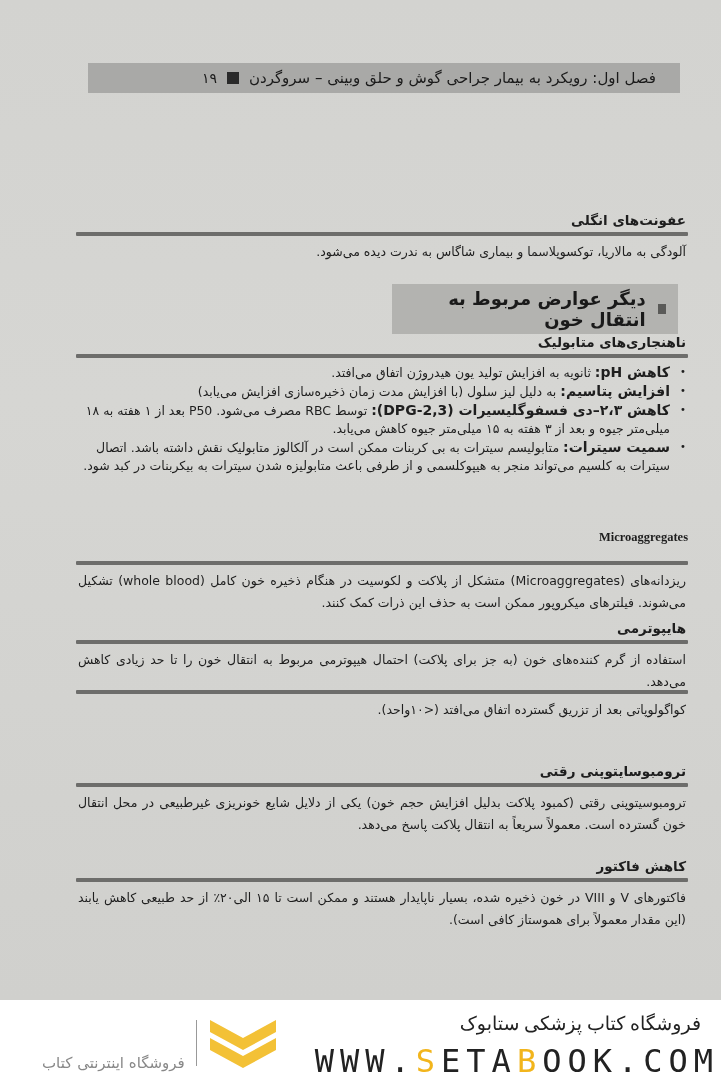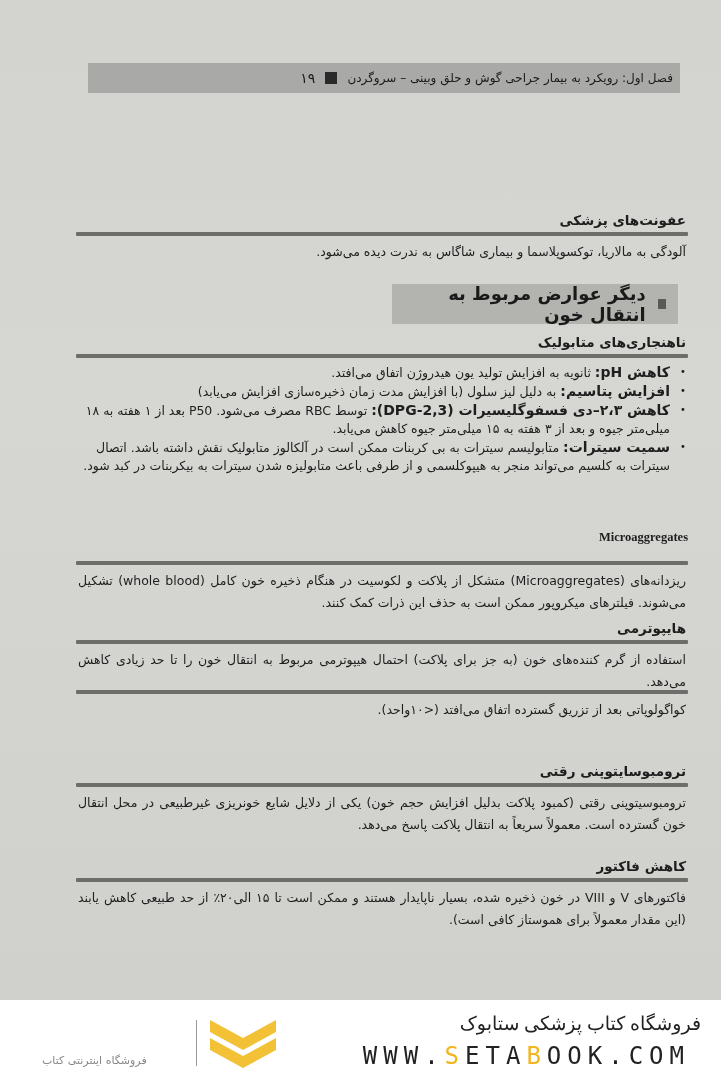--- a/index.html
+++ b/index.html
@@ -12,76 +12,76 @@
   .page {
     position:absolute; left:0; top:0; width:721px; height:1000px;
     background:linear-gradient(180deg,#d3d3d0 0%,#d6d6d3 40%,#d0d0cd 100%);
   }
   .header-bar {
     position:absolute; left:88px; top:63px; width:592px; height:30px;
     background:#a9a9a7;
     display:flex; flex-direction:row-reverse; align-items:center;
     direction:rtl;
   }
-  .header-bar .title { font-size:12px; color:#1a1a1a; padding-right:7px; }
+  .header-bar .title { font-size:15px; color:#1a1a1a; padding-right:24px; }
   .header-bar .sq { width:12px; height:12px; background:#2a2a2a; margin:0 10px; }
   .header-bar .pnum { font-size:14px; color:#1a1a1a; }
   .hdr-inner { display:flex; align-items:center; direction:rtl; width:100%; }
   .hdr-inner .title { flex:0 0 auto; }
   .hdr-inner .spacer { flex:1; }
 
   .content { position:absolute; left:76px; width:612px; direction:rtl; text-align:right; }
   .sub-h { font-weight:bold; font-size:13.5px; margin:0; padding:0 2px 4px 0; }
   .rule { height:4px; background:#6d6d6b; border-radius:1px; margin-bottom:5px; }
   .para { font-size:12.5px; line-height:22px; margin:0; padding:0 2px; text-align:justify; }
 
   .main-h {
-    position:absolute; left:392px; top:284px; width:286px; height:40px;
+    position:absolute; left:392px; top:284px; width:286px; height:50px;
     background:#b3b3b0; direction:rtl; display:flex; align-items:center;
   }
   .main-h .sq { width:10px; height:10px; background:#5a5a58; margin:0 12px 0 12px; }
   .main-h .txt { font-weight:bold; font-size:18px; color:#1a1a1a; }
 
   ul.bullets { list-style:none; margin:0; padding:0; }
   ul.bullets li { font-size:12.5px; line-height:18px; position:relative; padding-right:18px; }
   ul.bullets li::before { content:"•"; position:absolute; right:2px; top:0; font-size:10px; }
   ul.bullets li b { font-size:14px; }
 
   .en-h { direction:ltr; text-align:right; font-family:"Liberation Serif", serif; font-weight:bold; font-size:12.5px; padding-bottom:16px; }
 
   .footer {
     position:absolute; left:0; top:1000px; width:721px; height:80px; background:#ffffff;
   }
   .footer .shop-fa { position:absolute; right:20px; top:12px; font-size:19px; color:#222; direction:rtl;font-family:Liberation Serif, serif; }
-  .footer .url { position:absolute; right:31px; top:42px; font-size:24px; letter-spacing:6px; color:#222; font-family:"DejaVu Sans Mono", monospace; }
+  .footer .url { position:absolute; right:2px; top:42px; font-size:32px; letter-spacing:6px; color:#222; font-family:"DejaVu Sans Mono", monospace; }
   .footer .url .y { color:#f2b51c; }
   .logo { position:absolute; left:28px; top:1012px; width:270px; height:62px; }
   .logo .brand { position:absolute; left:10px; top:2px; font-size:30px; font-weight:bold; color:#f3c136; direction:ltr; }
   .logo .brand .g { color:#9a9a9a; }
-  .logo .tag { position:absolute; left:14px; top:42px; font-size:11px; color:#888; direction:rtl; }
+  .logo .tag { position:absolute; left:14px; top:42px; font-size:15px; color:#888; direction:rtl; }
   .logo .divider { position:absolute; left:168px; top:8px; width:1px; height:46px; background:#999; }
   .logo .chev { position:absolute; left:180px; top:4px; }
 </style>
 </head>
 <body>
 
 <div class="page">
 
   <div class="header-bar">
     <div class="hdr-inner">
       <span class="title">فصل اول: رویکرد به بیمار جراحی گوش و حلق وبینی – سروگردن</span>
       <span class="sq"></span>
       <span class="pnum">۱۹</span>
       <span class="spacer"></span>
     </div>
   </div>
 
 
   <div class="content" style="top:212px;">
-    <div class="sub-h">عفونت‌های پزشکی</div>
+    <div class="sub-h">عفونت‌های انگلی</div>
     <div class="rule"></div>
     <p class="para">آلودگی به مالاریا، توکسوپلاسما و بیماری شاگاس به ندرت دیده می‌شود.</p>
   </div>
 
   <div class="main-h">
     <span class="sq"></span>
     <span class="txt">دیگر عوارض مربوط به انتقال خون</span>
   </div>
 
   <div class="content" style="top:334px;">

